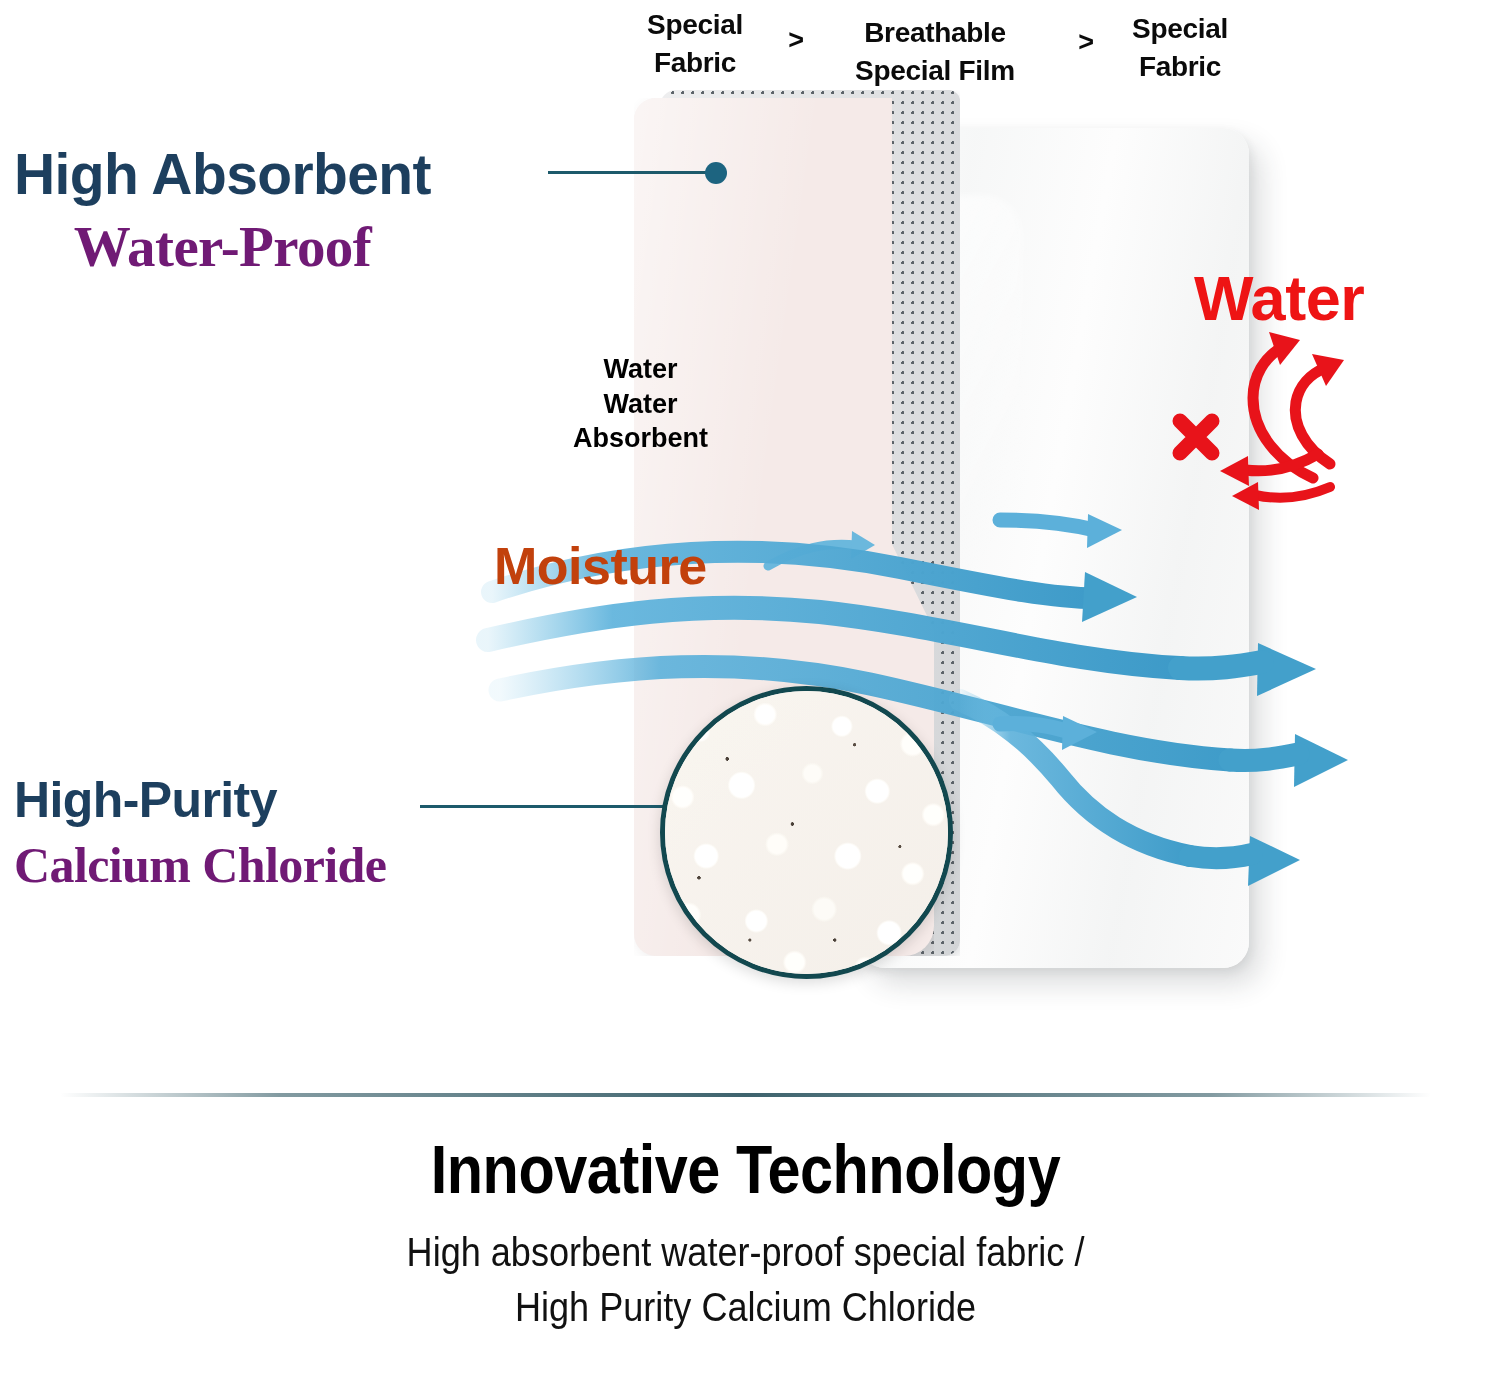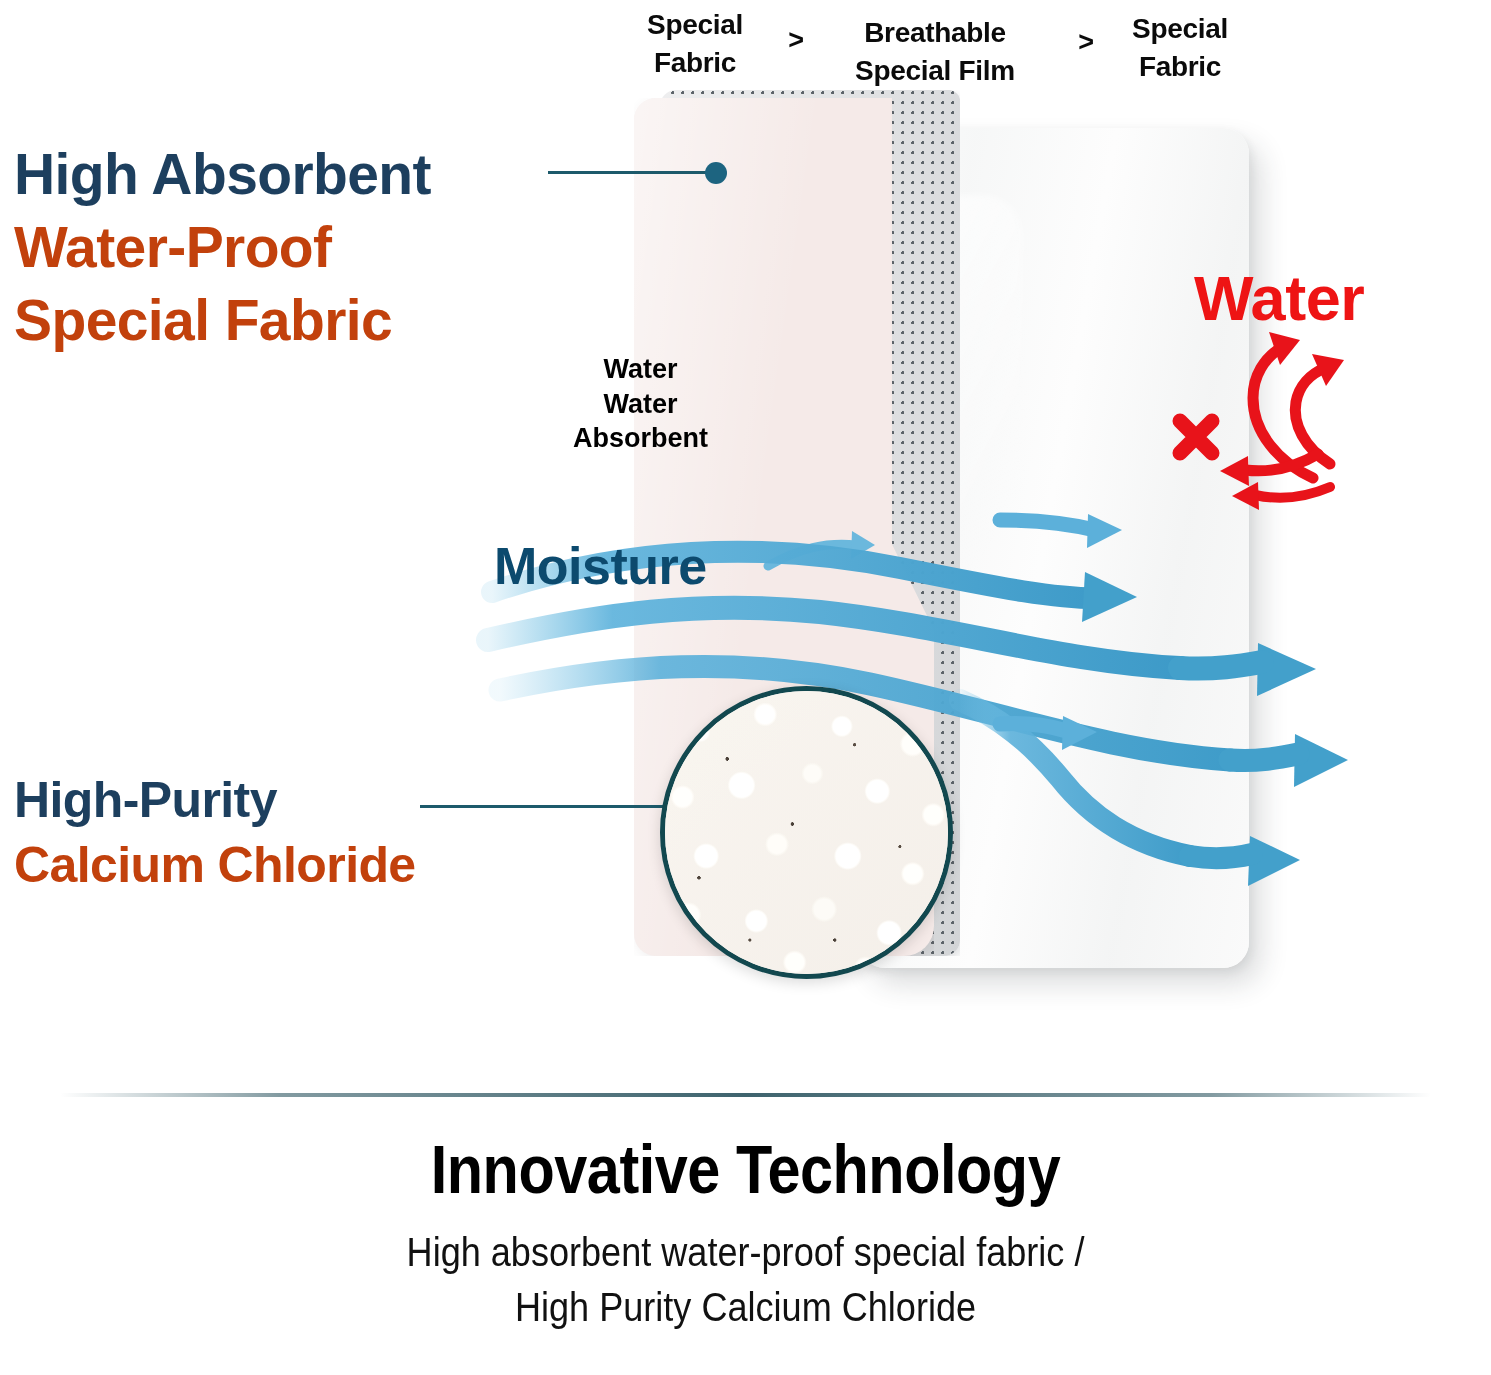--- a/index.html
+++ b/index.html
@@ -108,39 +108,39 @@
     position:absolute; left:30px; top:14px; width:300px; height:858px;
     border-radius:22px 4px 30px 22px;
     background:linear-gradient(98deg, rgba(255,255,255,0.55) 0%, rgba(255,255,255,0.0) 45%);
     clip-path: polygon(0% 0%, 86% 0%, 86% 52%, 100% 62%, 100% 100%, 0% 100%);
     pointer-events:none;
   }
 
   
   .head{ position:absolute; font-weight:bold; letter-spacing:-0.6px; }
   .head .l1{ color:#1d3f5e; display:block; }
-  .head .l2, .head .l3{ color:#c2410c; display:block; }
-  #head-absorbent{ left:14px; top:138px; font-size:57px; line-height:1.28; }
+  .head .l2, .head .l3{ color:#701a75; display:block;font-family:Liberation Serif, serif; }
+  #head-absorbent{ left:14px; top:138px; font-size:57px; line-height:1.28;text-align:center; }
   #head-calcium{  left:14px; top:768px; font-size:50px; line-height:1.30; }
 
   
   .leader{ position:absolute; background:#1d5a6b; height:3px; }
   #leader-1{ left:548px; top:171px; width:175px; }
   #leader-dot-1{ position:absolute; left:705px; top:162px; width:22px; height:22px;
                  border-radius:50%; background:#1d6480; }
   #leader-2{ left:420px; top:805px; width:265px; }
 
   
   #water-leak{ position:absolute; left:528px; top:352px; width:225px;
     text-align:center; font-weight:bold; font-size:27px; line-height:1.28;
     color:#000; }
   #water-leak span{ display:block; }
 
   #moisture{ position:absolute; left:494px; top:536px;
-    font-weight:bold; font-size:52px; color:#0c4a6e; letter-spacing:-0.5px; }
+    font-weight:bold; font-size:52px; color:#c2410c; letter-spacing:-0.5px; }
 
   #water{ position:absolute; left:1194px; top:262px;
     font-weight:bold; font-size:63px; color:#ee1414; letter-spacing:-0.5px; }
 
   
   #granule-circle{
     position:absolute; left:660px; top:686px; width:293px; height:293px;
     border-radius:50%; border:5px solid #12484f; overflow:hidden;
     background:#f6f4f1;
     box-shadow:0 4px 14px rgba(0,0,0,0.14);
@@ -305,21 +305,20 @@
     <div class="tl tl-sep2">&gt;</div>
     <div class="tl tl-3">
       <span>Special</span><br>
       <span>Fabric</span>
     </div>
   </div>
 
   <div class="head" id="head-absorbent">
     <span class="l1">High Absorbent</span>
     <span class="l2">Water-Proof</span>
-    <span class="l3">Special Fabric</span>
   </div>
   <div class="leader" id="leader-1"></div>
   <div id="leader-dot-1"></div>
 
   <div class="head" id="head-calcium">
     <span class="l1">High-Purity</span>
     <span class="l2">Calcium Chloride</span>
   </div>
   <div class="leader" id="leader-2"></div>
 

